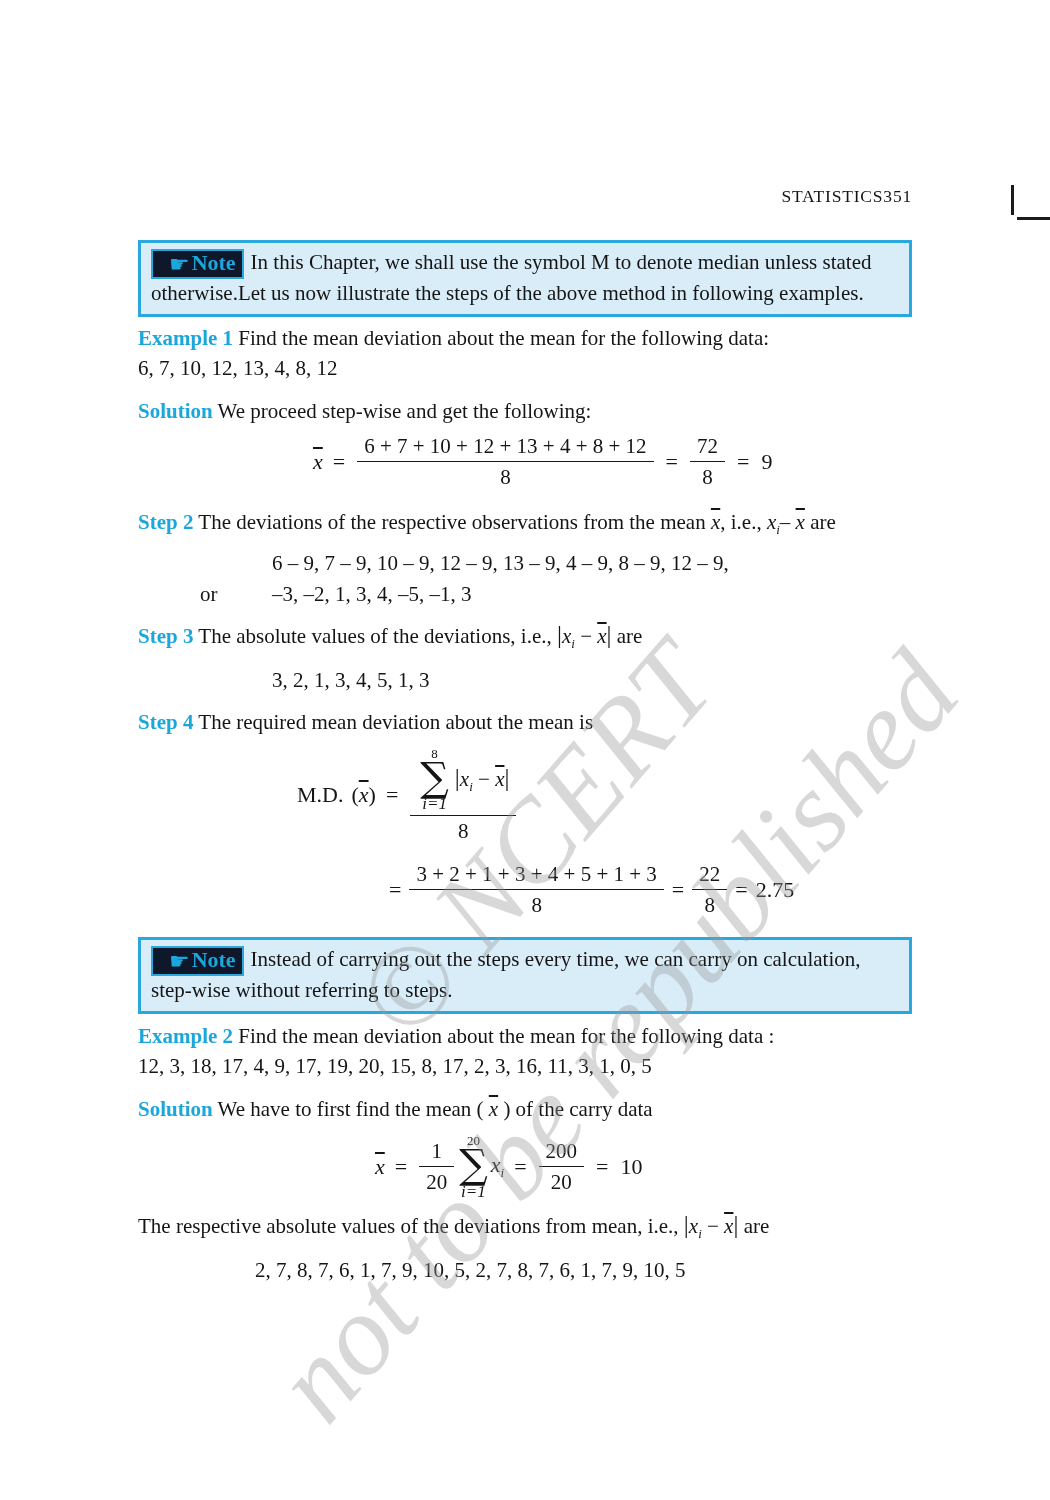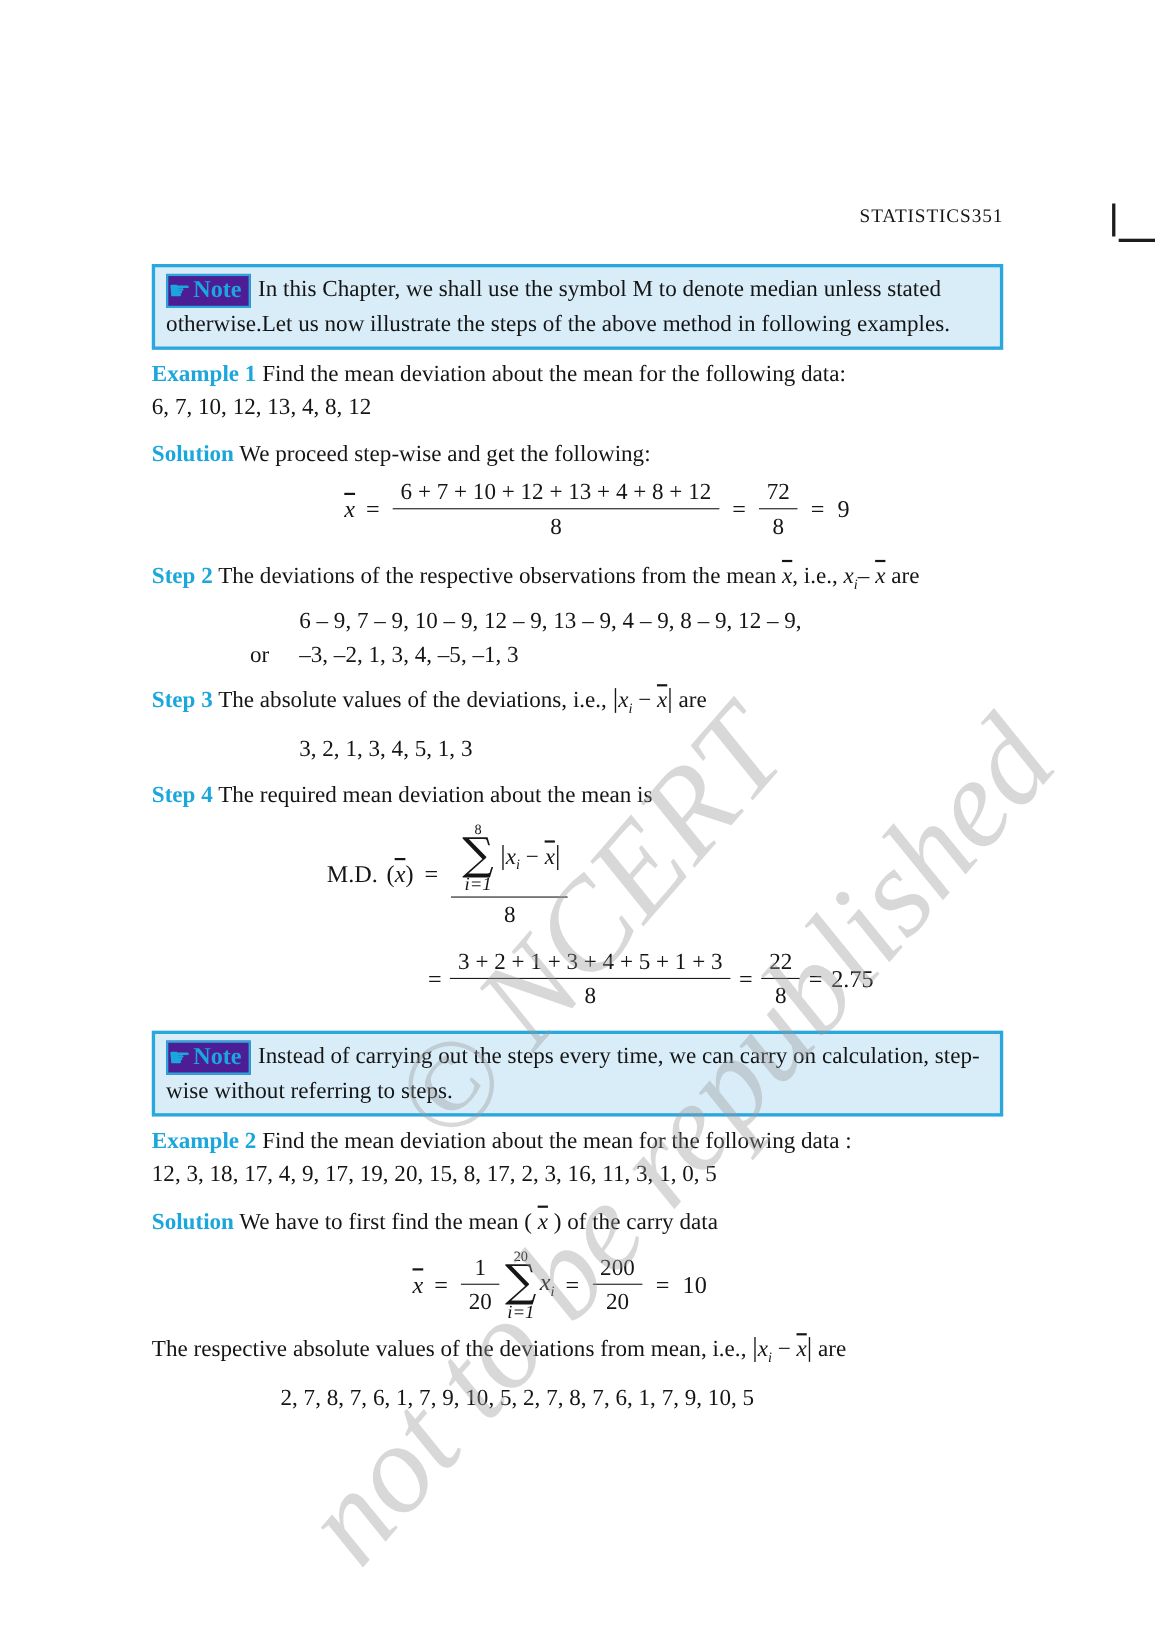--- a/index.html
+++ b/index.html
@@ -31,43 +31,43 @@
     font-size:17.5px; letter-spacing:0.8px; line-height:22px;
   }
 
   .notebox {
     background:#d9edf8; border:3px solid #2aa7dc;
     padding:5px 10px 7px; font-size:21px; line-height:28px;
   }
   .notebox.first { margin-top:33px; }
   .notebox.second { margin-top:20px; }
   .notebadge {
-    display:inline-block; border:2px solid #2aa7dc; background:#4c1d95;
-    padding:0 6px 1px 0; margin-right:7px; line-height:24px; vertical-align:-1px;
+    display:inline-block; border:2px solid #2aa7dc; background:#0f172a;
+    padding:0 6px 1px 16px; margin-right:7px; line-height:24px; vertical-align:-1px;
   }
   .hand { color:#1ba6dc; font-size:23px; font-style:normal; vertical-align:-2px;
           font-family:"DejaVu Sans",sans-serif; margin-right:2px; }
   .notelabel { color:#1ba6dc; font-weight:bold; font-size:22px; }
 
   .para { font-size:21px; line-height:26px; }
   .cyan { color:#1ba6dc; font-weight:bold;text-align:center; }
   .ital { font-style:italic; }
   .bar  { text-decoration:overline; }
   sub   { font-size:13px; font-style:italic; }
   .pipe { font-size:1.18em; font-weight:300; }
   .gap  { margin-left:5px; }
 
   .mt-ex1   { margin-top:8px; }
   .dataline { margin-top:4px; }
   .mt-sol   { margin-top:17px; }
   .mt-step1 { margin-top:14px; }
   .mt-step2 { margin-top:20px; }
   .indent   { margin-top:7px; margin-left:134px; }
   .orline   { margin-top:5px; margin-left:62px; }
-  .or-label { display:inline-block; width:72px;text-align:center; }
+  .or-label { display:inline-block; width:72px; }
   .mt-step3 { margin-top:15px; }
   .vals3    { margin-top:9px; margin-left:134px; }
   .mt-step4 { margin-top:16px; }
   .mt-ex2   { margin-top:9px; }
   .mt-tail  { margin-top:12px; }
   .taildata { margin-top:10px; margin-left:117px; }
 
   
   .formula { display:flex; align-items:center; font-size:22px; line-height:1.15; }
   .f1   { margin-top:10px; margin-left:175px; }

